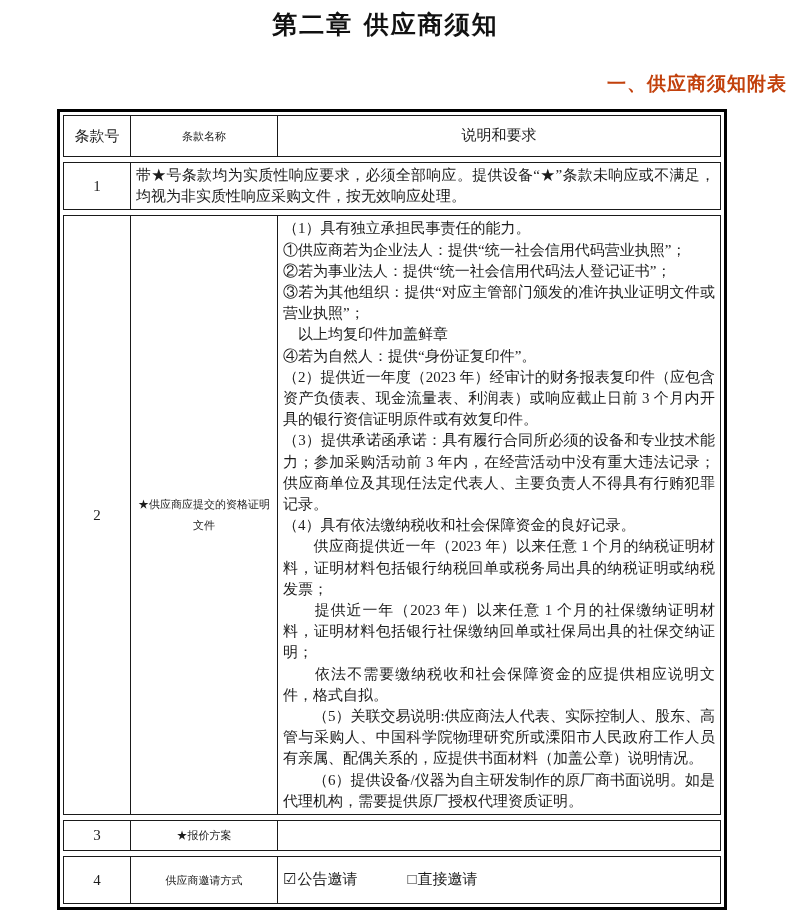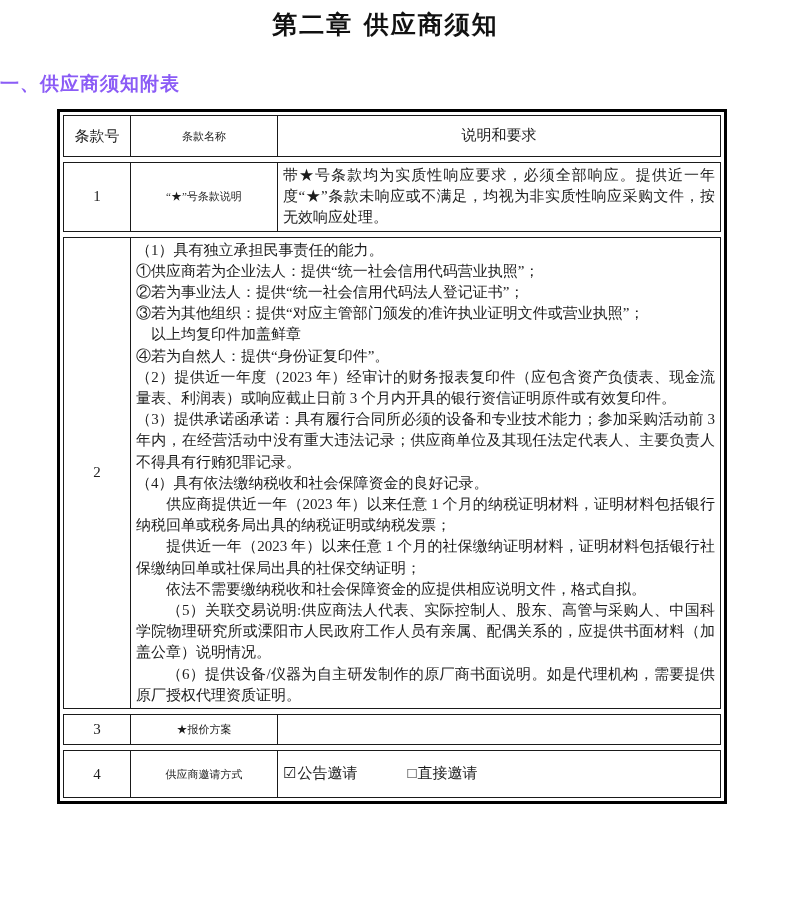--- a/index.html
+++ b/index.html
@@ -7,23 +7,23 @@
     width:787px;height:919px;background:#ffffff;
     font-family:"Liberation Serif","DejaVu Serif",serif;
     color:#1c1c1c;overflow:hidden;
   }
   .page-title{
     text-align:center;margin:8px 16px 0 0;
     font-family:"DejaVu Sans","Liberation Sans",sans-serif;
     font-weight:700;font-size:25px;letter-spacing:2px;color:#111;
   }
   .page-subtitle{
-    text-align:left;margin:30px 0 0 0;
+    text-align:right;margin:30px 0 0 0;
     font-family:"DejaVu Sans","Liberation Sans",sans-serif;
-    font-weight:700;font-size:19px;letter-spacing:1px;color:#8b5cf6;
+    font-weight:700;font-size:19px;letter-spacing:1px;color:#c2410c;
   }
   .table-wrap{
     width:658px;margin:12px 0 0 57px;
     border:3px solid #000;padding:3px;
     box-sizing:content-box;
   }
   .t-row{
     display:flex;align-items:stretch;
     border:1.5px solid #1a1a1a;
     margin-bottom:5px;background:#fff;
@@ -67,28 +67,28 @@
   <div class="t-row header h-head">
     <div class="c1">条款号</div>
     <div class="c2">条款名称</div>
     <div class="c3">
         <span class="txt">说明和要求</span>
       </div>
   </div>
 
   <div class="t-row h-r1">
     <div class="c1">1</div>
-    <div class="c2">“★”号条款说明</div>
     <div class="c3">
-        <span class="txt">带★号条款均为实质性响应要求，必须全部响应。提供近一年度“★”条款未响应或不满足，均视为非实质性响应采购文件，按无效响应处理。</span>
+        <span class="txt">带★号条款均为实质性响应要求，必须全部响应。提供设备“★”条款未响应或不满足，均视为非实质性响应采购文件，按无效响应处理。</span>
       </div>
   </div>
 
   <div class="t-row">
     <div class="c1">2</div>
+    <div class="c2">★供应商应提交的资格证明文件</div>
     <div class="c3">
         <span class="txt">（1）具有独立承担民事责任的能力。
 ①供应商若为企业法人：提供“统一社会信用代码营业执照”；
 ②若为事业法人：提供“统一社会信用代码法人登记证书”；
 ③若为其他组织：提供“对应主管部门颁发的准许执业证明文件或营业执照”；
 　以上均复印件加盖鲜章
 ④若为自然人：提供“身份证复印件”。
 （2）提供近一年度（2023 年）经审计的财务报表复印件（应包含资产负债表、现金流量表、利润表）或响应截止日前 3 个月内开具的银行资信证明原件或有效复印件。
 （3）提供承诺函承诺：具有履行合同所必须的设备和专业技术能力；参加采购活动前 3 年内，在经营活动中没有重大违法记录；供应商单位及其现任法定代表人、主要负责人不得具有行贿犯罪记录。
 （4）具有依法缴纳税收和社会保障资金的良好记录。

